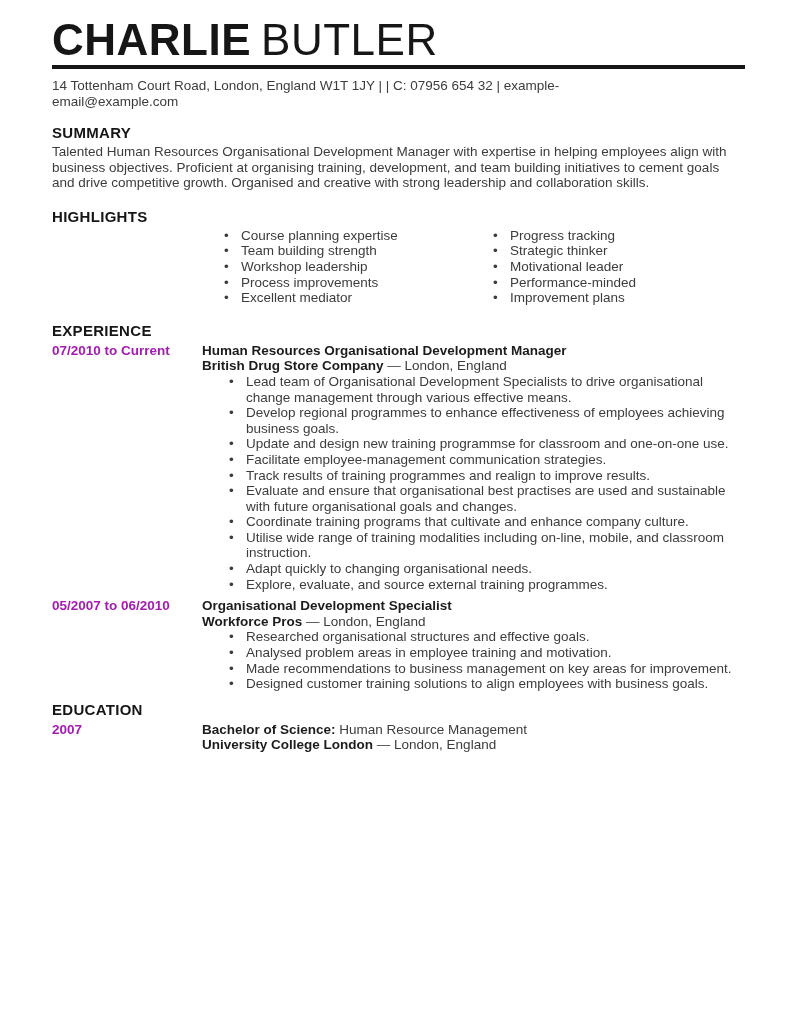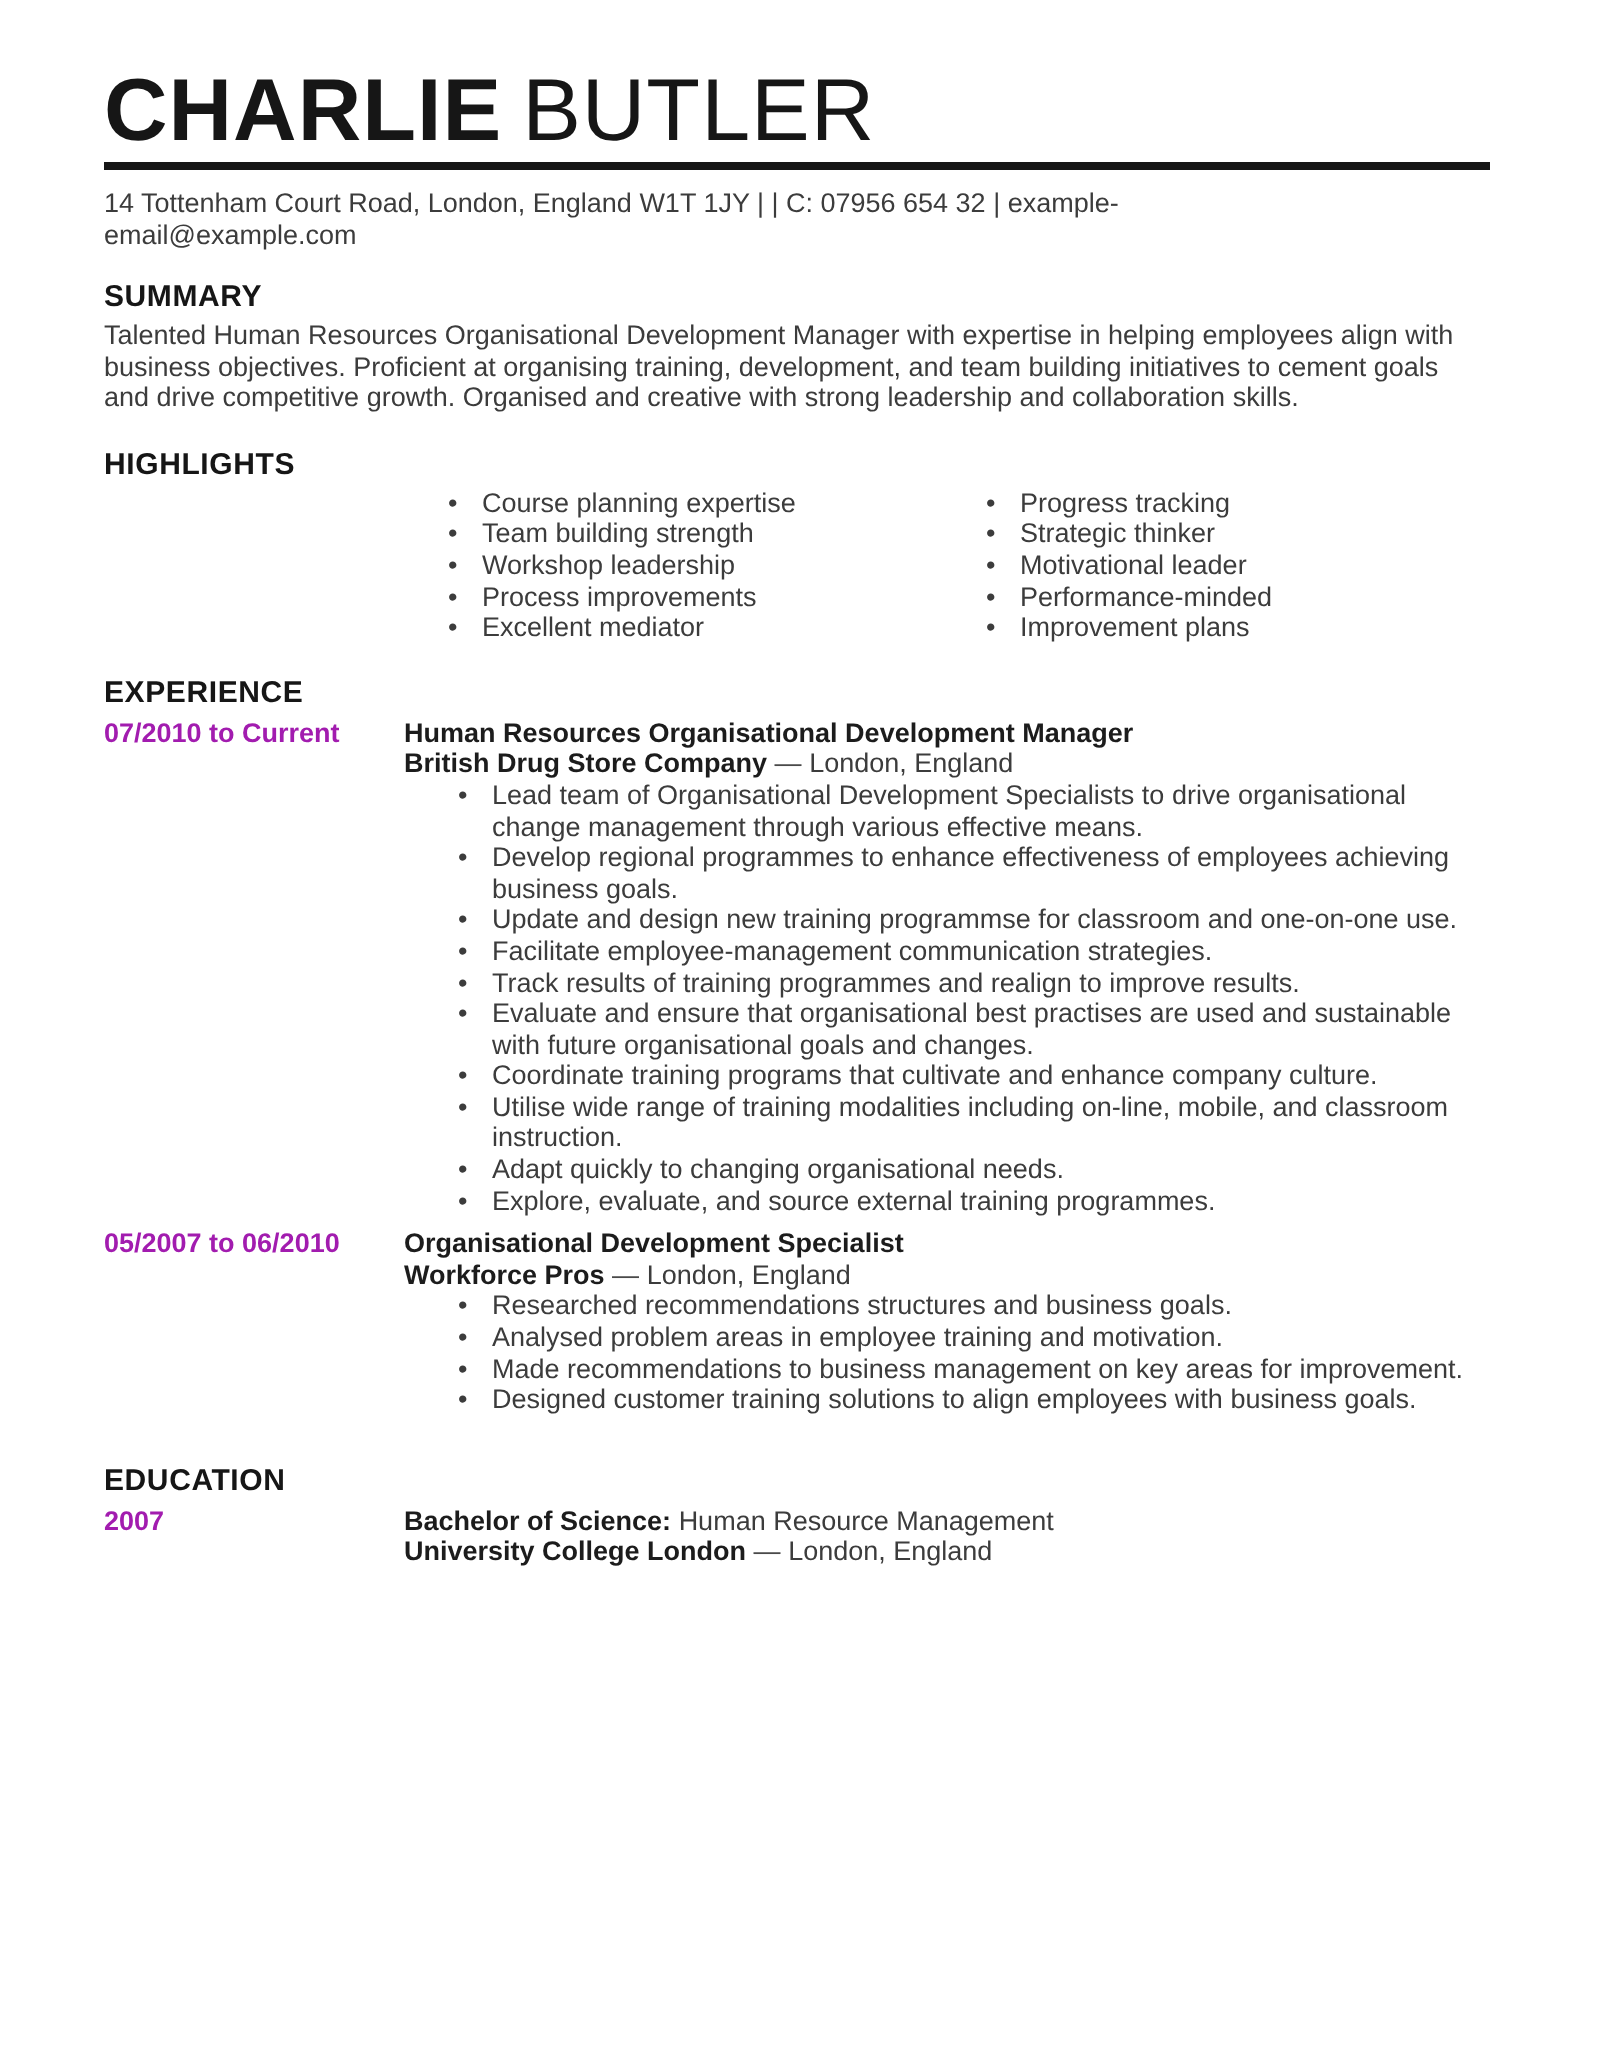--- a/index.html
+++ b/index.html
@@ -4,21 +4,21 @@
 <style>
   * { box-sizing: border-box; }
   html, body { margin: 0; padding: 0; background: #ffffff; }
   .page {
     width: 800px;
     height: 998px;
     margin: 0 auto;
     background: #ffffff;
     position: relative;
     overflow: hidden;
-    padding: 30px 55px 0 52px;
+    padding: 14px 55px 0 52px;
     font-family: "Liberation Sans", "DejaVu Sans", sans-serif;
     color: #3c3c3c;
     font-size: 13.5px;
     line-height: 15.6px;
   }
 
   
   .name {
     margin: 4px 0 0 0;
     font-size: 44px;
@@ -48,21 +48,21 @@
     margin: 0;
     font-size: 15px;
     line-height: 16px;
     font-weight: 700;
     color: #161616;
     letter-spacing: 0.3px;
   }
   .summary-heading    { margin-top: 15px; }
   .highlights-heading { margin-top: 18px; }
   .experience-heading { margin-top: 17px; }
-  .education-heading  { margin-top: 25px; }
+  .education-heading  { margin-top: 10px; }
 
   .summary-text { margin: 3px 0 0 0; }
 
   
   ul.bullets {
     list-style: none;
     margin: 0;
     padding: 0 0 0 26px;
   }
   ul.bullets li {
@@ -165,21 +165,21 @@
 
   <div class="row job-row">
     <div class="date-col">05/2007 to 06/2010</div>
     <div>
       <p class="job-title">Organisational Development Specialist</p>
       <div><span class="bold-black">Workforce Pros</span>
         <span class="dash">—</span>
         <span>London, England</span>
       </div>
       <ul class="bullets">
-        <li>Researched recommendations structures and business goals.</li>
+        <li>Researched organisational structures and effective goals.</li>
         <li>Analysed problem areas in employee training and motivation.</li>
         <li>Made recommendations to business management on key areas for improvement.</li>
         <li>Designed customer training solutions to align employees with business goals.</li>
       </ul>
     </div>
   </div>
 
   <h2 class="section-heading education-heading">EDUCATION</h2>
 
   <div class="row edu-row">

